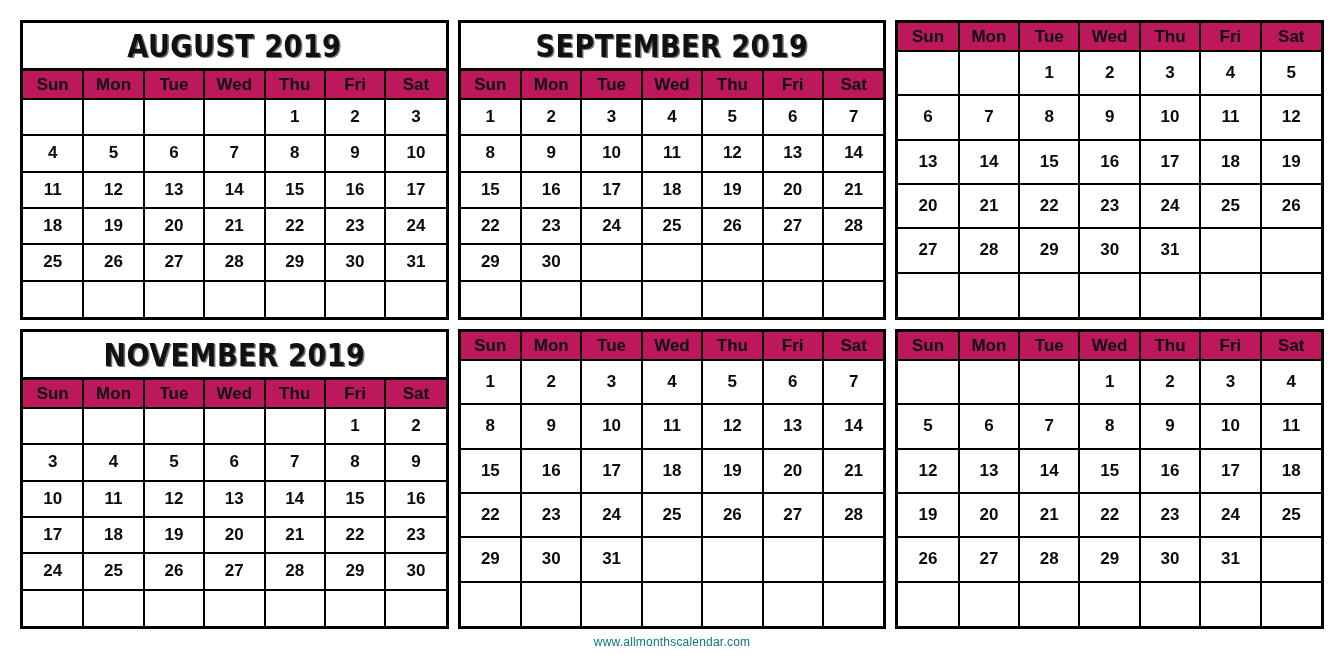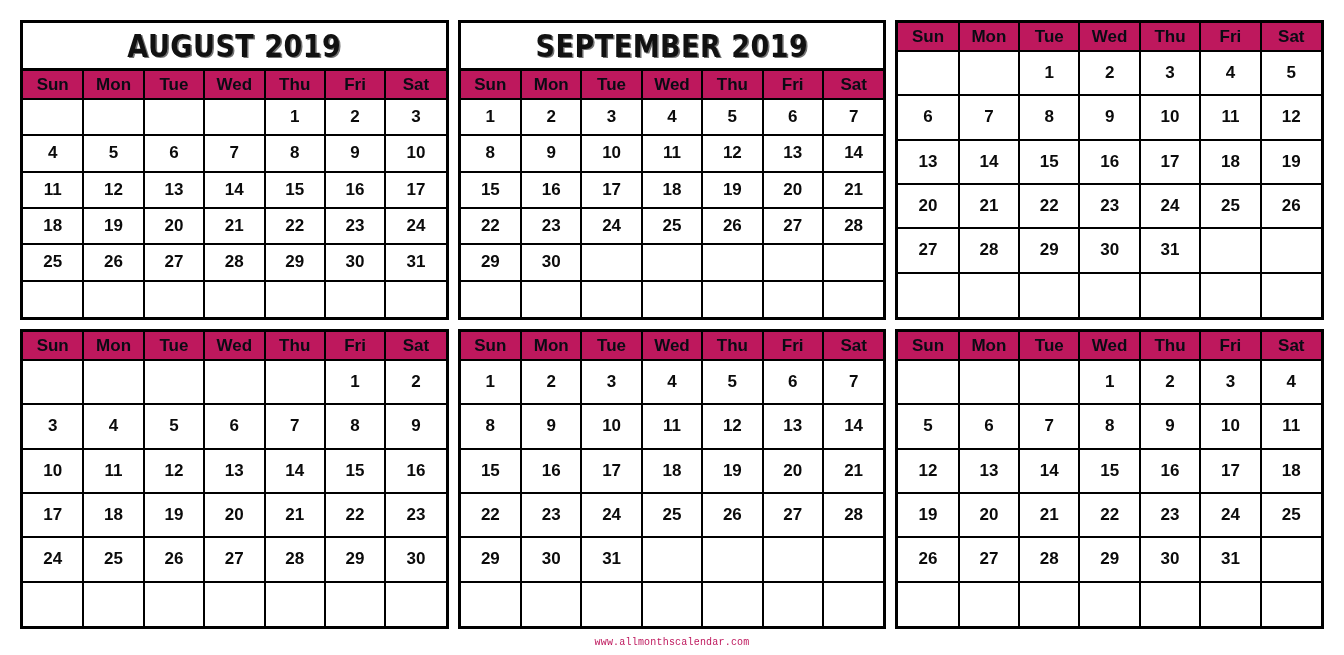--- a/index.html
+++ b/index.html
@@ -102,23 +102,23 @@
   }
 
   .footer-bar {
     flex: 0 0 auto;
     height: 26px;
     display: flex;
     align-items: center;
     justify-content: center;
   }
   .footer-url {
-    font-family: Liberation Mono, monospace;
-    font-size: 10px;
-    color: #be185d;
+    font-family: Liberation Sans, sans-serif;
+    font-size: 12px;
+    color: #0f766e;
     letter-spacing: 0.2px;
   }
 </style>
 </head>
 <body>
 
 <div id="calendar-page">
 
   <div class="calendar-grid">
       <div class="month-panel">
@@ -334,20 +334,23 @@
               <td></td>
               <td></td>
               <td></td>
               <td></td>
               <td></td>
             </tr>
           </tbody>
         </table>
       </div>
       <div class="month-panel">
+        <div class="month-title-row">
+          <span class="month-title">NOVEMBER 2019</span>
+        </div>
         <table class="month-table">
           <thead>
             <tr>
               <th>Sun</th>
               <th>Mon</th>
               <th>Tue</th>
               <th>Wed</th>
               <th>Thu</th>
               <th>Fri</th>
               <th>Sat</th>

